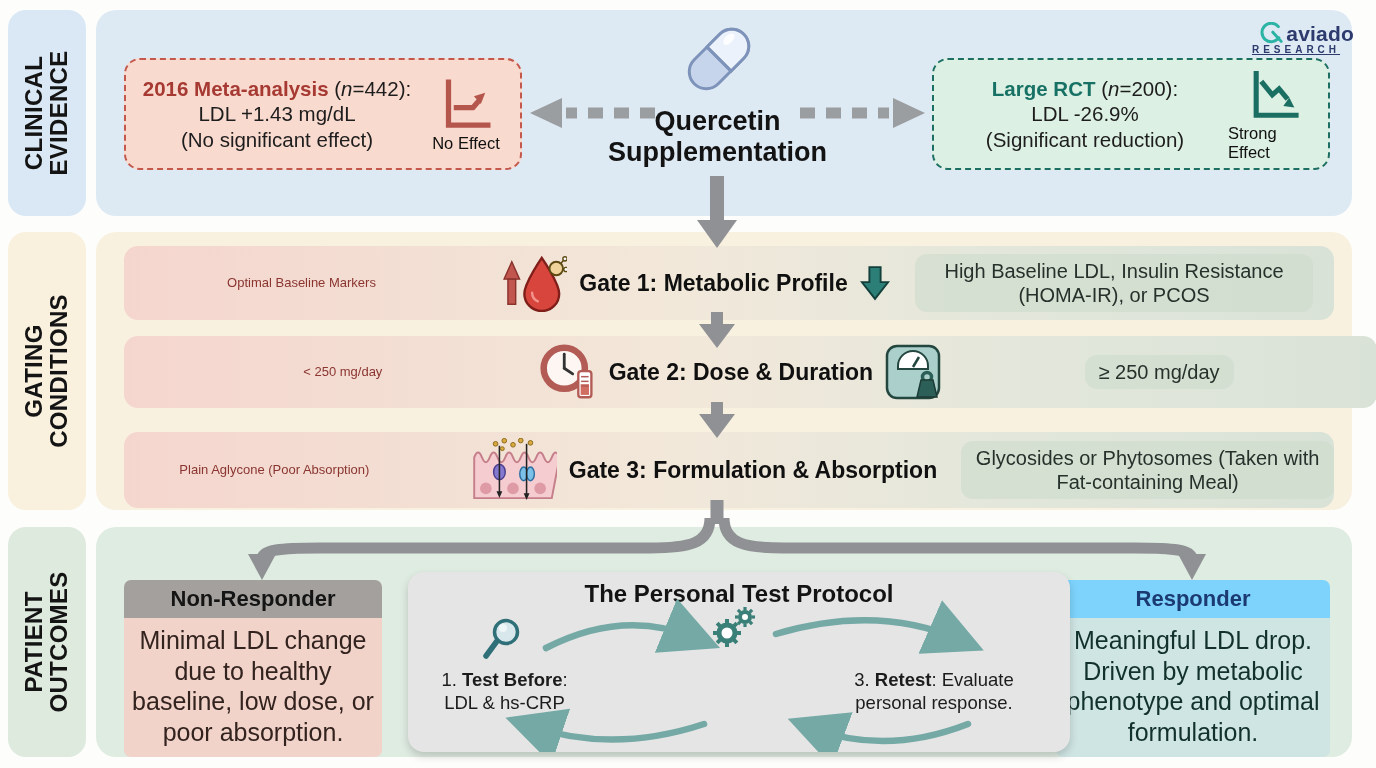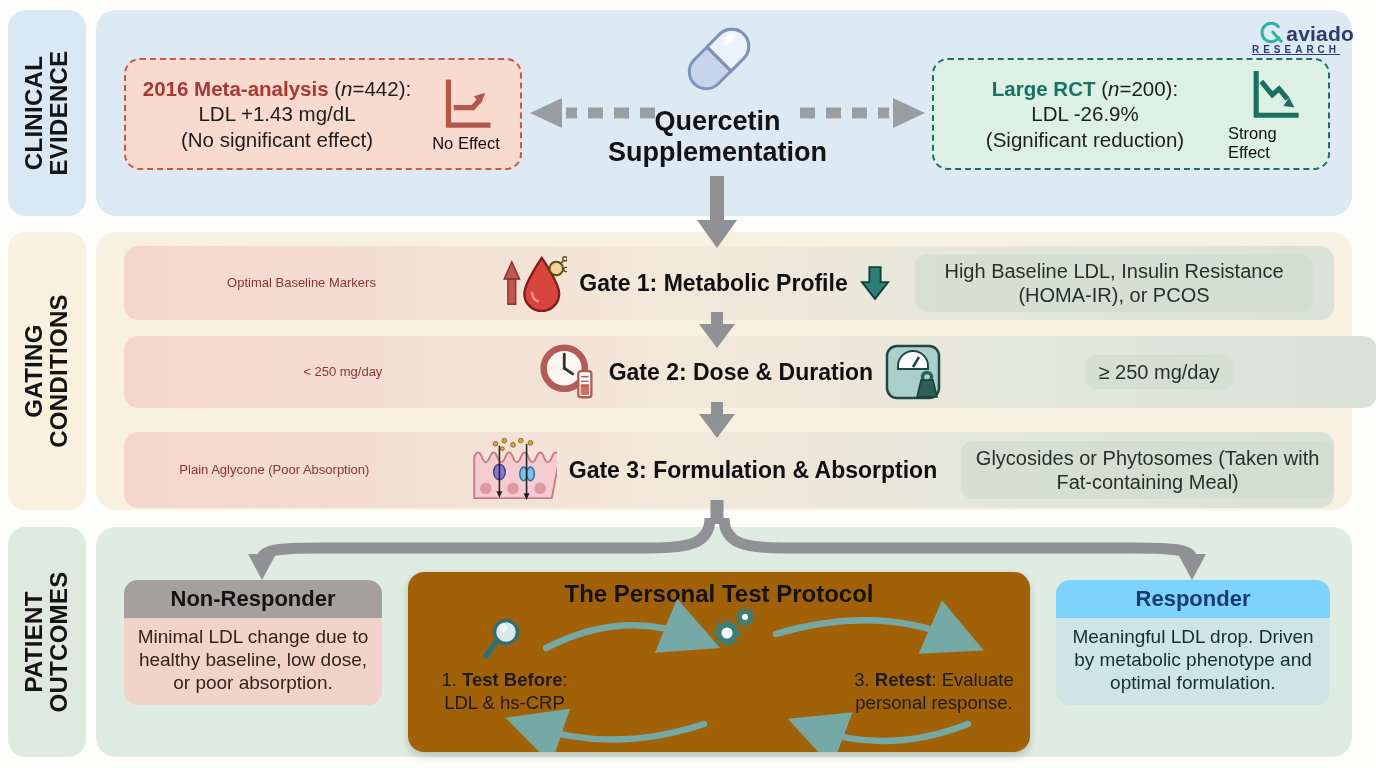--- a/index.html
+++ b/index.html
@@ -51,34 +51,34 @@
   #gate-3{top:432px;height:76px;gap:24px;}
   .gate-left{width:355px;display:flex;justify-content:center;}
   .gate-left span{max-width:255px;text-align:center;font-size:13px;color:#8a3530;line-height:1.2;}
   .gate-mid{flex:1;display:flex;align-items:center;justify-content:center;gap:12px;padding-left:20px;}
   .gate-title{font-size:23px;font-weight:800;color:#101010;white-space:nowrap;}
   .gate-right{width:440px;display:flex;justify-content:center;}
   .gate-right span{max-width:370px;background:rgba(203,219,203,.55);border-radius:12px;padding:5px 14px;
     text-align:center;font-size:20px;color:#26312b;line-height:1.22;}
 
   
-  .outcome-box{position:absolute;top:580px;border-radius:14px;z-index:5;overflow:hidden;}
+  .outcome-box{position:absolute;top:580px;border-radius:7px;z-index:5;overflow:hidden;}
   #nonresp{left:124px;width:258px;}
   #resp{left:1056px;width:274px;}
   .outcome-head{height:38px;display:flex;align-items:center;justify-content:center;
     font-size:22px;font-weight:800;}
   #nonresp .outcome-head{background:#a4a09d;color:#141414;}
   #resp .outcome-head{background:#7dd3fc;color:#1c3a72;}
-  .outcome-body{padding:7px 8px 10px;text-align:center;font-size:19px;line-height:1.22;}
+  .outcome-body{padding:7px 8px 10px;text-align:center;font-size:25px;line-height:1.22;}
   #nonresp .outcome-body{background:#f1d3c9;color:#33231f;}
   #resp .outcome-body{background:#cfe5e3;color:#12312c;}
 
   
-  #card{position:absolute;left:408px;top:572px;width:622px;height:180px;background:#a16207;
-    border-radius:16px;box-shadow:0 4px 8px rgba(0,0,0,.18);z-index:5;}
+  #card{position:absolute;left:408px;top:572px;width:622px;height:180px;background:#e5e5e5;
+    border-radius:16px;box-shadow:0 4px 8px rgba(0,0,0,.18);z-index:5;padding-left:40px;}
   #card .card-title{position:absolute;top:8px;left:0;width:100%;text-align:center;
     font-size:24px;font-weight:800;color:#131313;}
   .step{position:absolute;top:97px;text-align:center;font-size:18.5px;line-height:1.22;color:#1c1c1c;}
   .step b{font-weight:800;}
   #step-1{left:14px;width:165px;}
   #step-2{left:185px;width:252px;}
   #step-3{left:442px;width:168px;}
   #card-icons .ic{position:absolute;}
   #magnifier-pos{left:72px;top:44px;}
   #gears-pos{left:302px;top:34px;}

